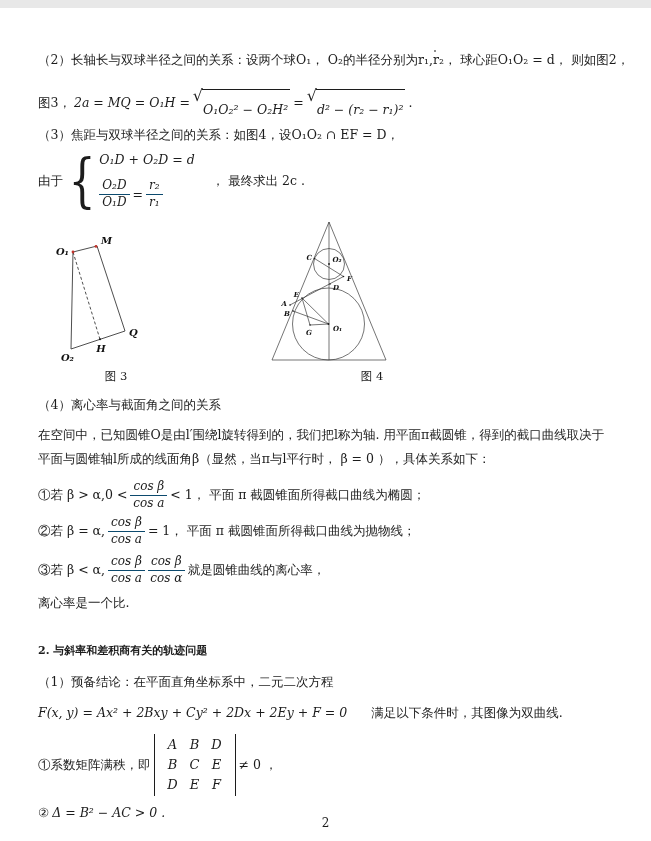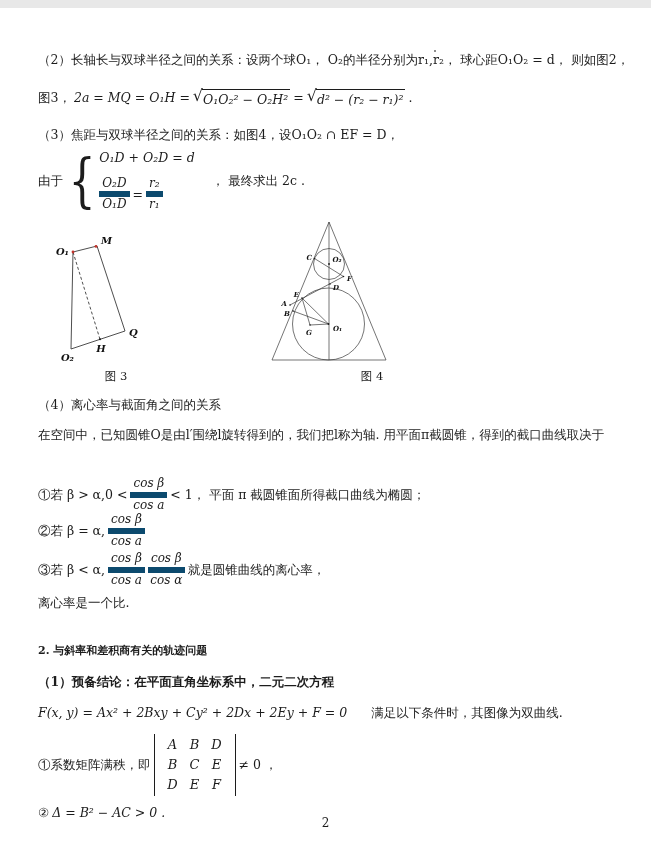--- a/index.html
+++ b/index.html
@@ -12,26 +12,26 @@
     color:#1c1c1c;
     font-size:12.5px;
     overflow:hidden;
   }
   .line{position:absolute;white-space:nowrap;line-height:1.25;}
   .math{font-style:italic;}
   .rm{font-style:normal;}
   .flexline{display:flex;align-items:center;gap:3px;}
   
   .frac{display:inline-flex;flex-direction:column;align-items:center;vertical-align:middle;font-style:italic;line-height:1.15;font-size:12px;}
-  .frac .num{border-bottom:6px solid #0c4a6e;padding:0 3px 1px 3px;}
+  .frac .num{border-bottom:1px solid #0c4a6e;padding:0 3px 1px 3px;}
   .frac .den{padding-top:1px;}
   
   .sqrt{display:inline-flex;align-items:flex-start;font-style:italic;}
   .sqrt .rad{font-style:normal;font-size:16px;line-height:1;margin-right:-1px;}
-  .sqrt .bar{border-top:1.2px solid #1c1c1c;padding:2px 2px 0 1px;margin-top:1px;}
+  .sqrt .bar{border-top:1.2px solid #1c1c1c;padding:12px 2px 0 1px;margin-top:1px;}
   
   .brace{font-size:57px;font-weight:200;line-height:1;font-family:"DejaVu Serif",serif;transform:scaleX(0.75);display:inline-block;margin:0 -4px 0 -2px;color:#1c1c1c;}
   .syscol{display:inline-flex;flex-direction:column;gap:11px;font-style:italic;}
   
   .det{display:inline-grid;grid-template-columns:repeat(3,22px);row-gap:4px;border-left:1.3px solid #1c1c1c;border-right:1.3px solid #1c1c1c;padding:3px 7px;font-style:italic;font-size:13px;}
   .det span{text-align:center;}
   .stray{position:absolute;width:2px;height:2px;background:#666;border-radius:50%;}
   .bold{font-weight:bold;}
   .pagenum{position:absolute;left:0;right:0;text-align:center;font-size:12px;}
   svg{position:absolute;overflow:visible;}
@@ -142,55 +142,57 @@
       <text x="290" y="308" text-anchor="end">B</text>
       <text x="309" y="327" text-anchor="middle">G</text>
       <text x="333" y="323" text-anchor="start">O₁</text>
     </g>
     <text x="372" y="372" text-anchor="middle" font-size="11.5" fill="#1c1c1c" class="caption">图 4</text>
   </svg>
 
   <div class="line" style="left:38px;top:389px;">（4）离心率与截面角之间的关系</div>
 
   <div class="line" style="left:38px;top:419px;">在空间中，已知圆锥O是由l′围绕l旋转得到的，我们把l称为轴. 用平面π截圆锥，得到的截口曲线取决于</div>
+  <div class="line" style="left:38px;top:443px;">平面与圆锥轴l所成的线面角β（显然，当π与l平行时， β = 0 ），具体关系如下：</div>
 
   <div class="line flexline" style="left:38px;top:470px;height:34px;">
     <span>①若 β &gt; α,0 &lt;</span>
     <span class="frac">
       <span class="num">cos β</span>
       <span class="den">cos a</span>
     </span>
     <span>&lt; 1， 平面 π 截圆锥面所得截口曲线为椭圆；</span>
   </div>
 
   <div class="line flexline" style="left:38px;top:506px;height:34px;">
     <span>②若 β = α,</span>
     <span class="frac">
       <span class="num">cos β</span>
       <span class="den">cos a</span>
     </span>
+    <span>= 1， 平面 π 截圆锥面所得截口曲线为抛物线；</span>
   </div>
 
   <div class="line flexline" style="left:38px;top:543px;height:38px;">
     <span>③若 β &lt; α,</span>
     <span class="frac">
       <span class="num">cos β</span>
       <span class="den">cos a</span>
     </span>
     <span class="frac">
       <span class="num">cos β</span>
       <span class="den">cos α</span>
     </span>
     <span>就是圆锥曲线的离心率，</span>
   </div>
   <div class="line" style="left:38px;top:587px;">离心率是一个比.</div>
 
   <div class="line bold" style="left:38px;top:636px;font-size:11px;">2. 与斜率和差积商有关的轨迹问题</div>
 
-  <div class="line" style="left:38px;top:666px;font-weight:bold;">（1）预备结论：在平面直角坐标系中，二元二次方程</div>
+  <div class="line" style="left:38px;top:666px;">（1）预备结论：在平面直角坐标系中，二元二次方程</div>
 
   <div class="line flexline" style="left:38px;top:697px;gap:24px;">
     <span class="math">F(x, y) = Ax² + 2Bxy + Cy² + 2Dx + 2Ey + F = 0</span>
     <span class="rm">满足以下条件时，其图像为双曲线.</span>
   </div>
 
   <div class="line flexline" style="left:38px;top:727px;height:60px;">
     <span>①系数矩阵满秩，即</span>
     <span class="det">
       <span>A</span>

